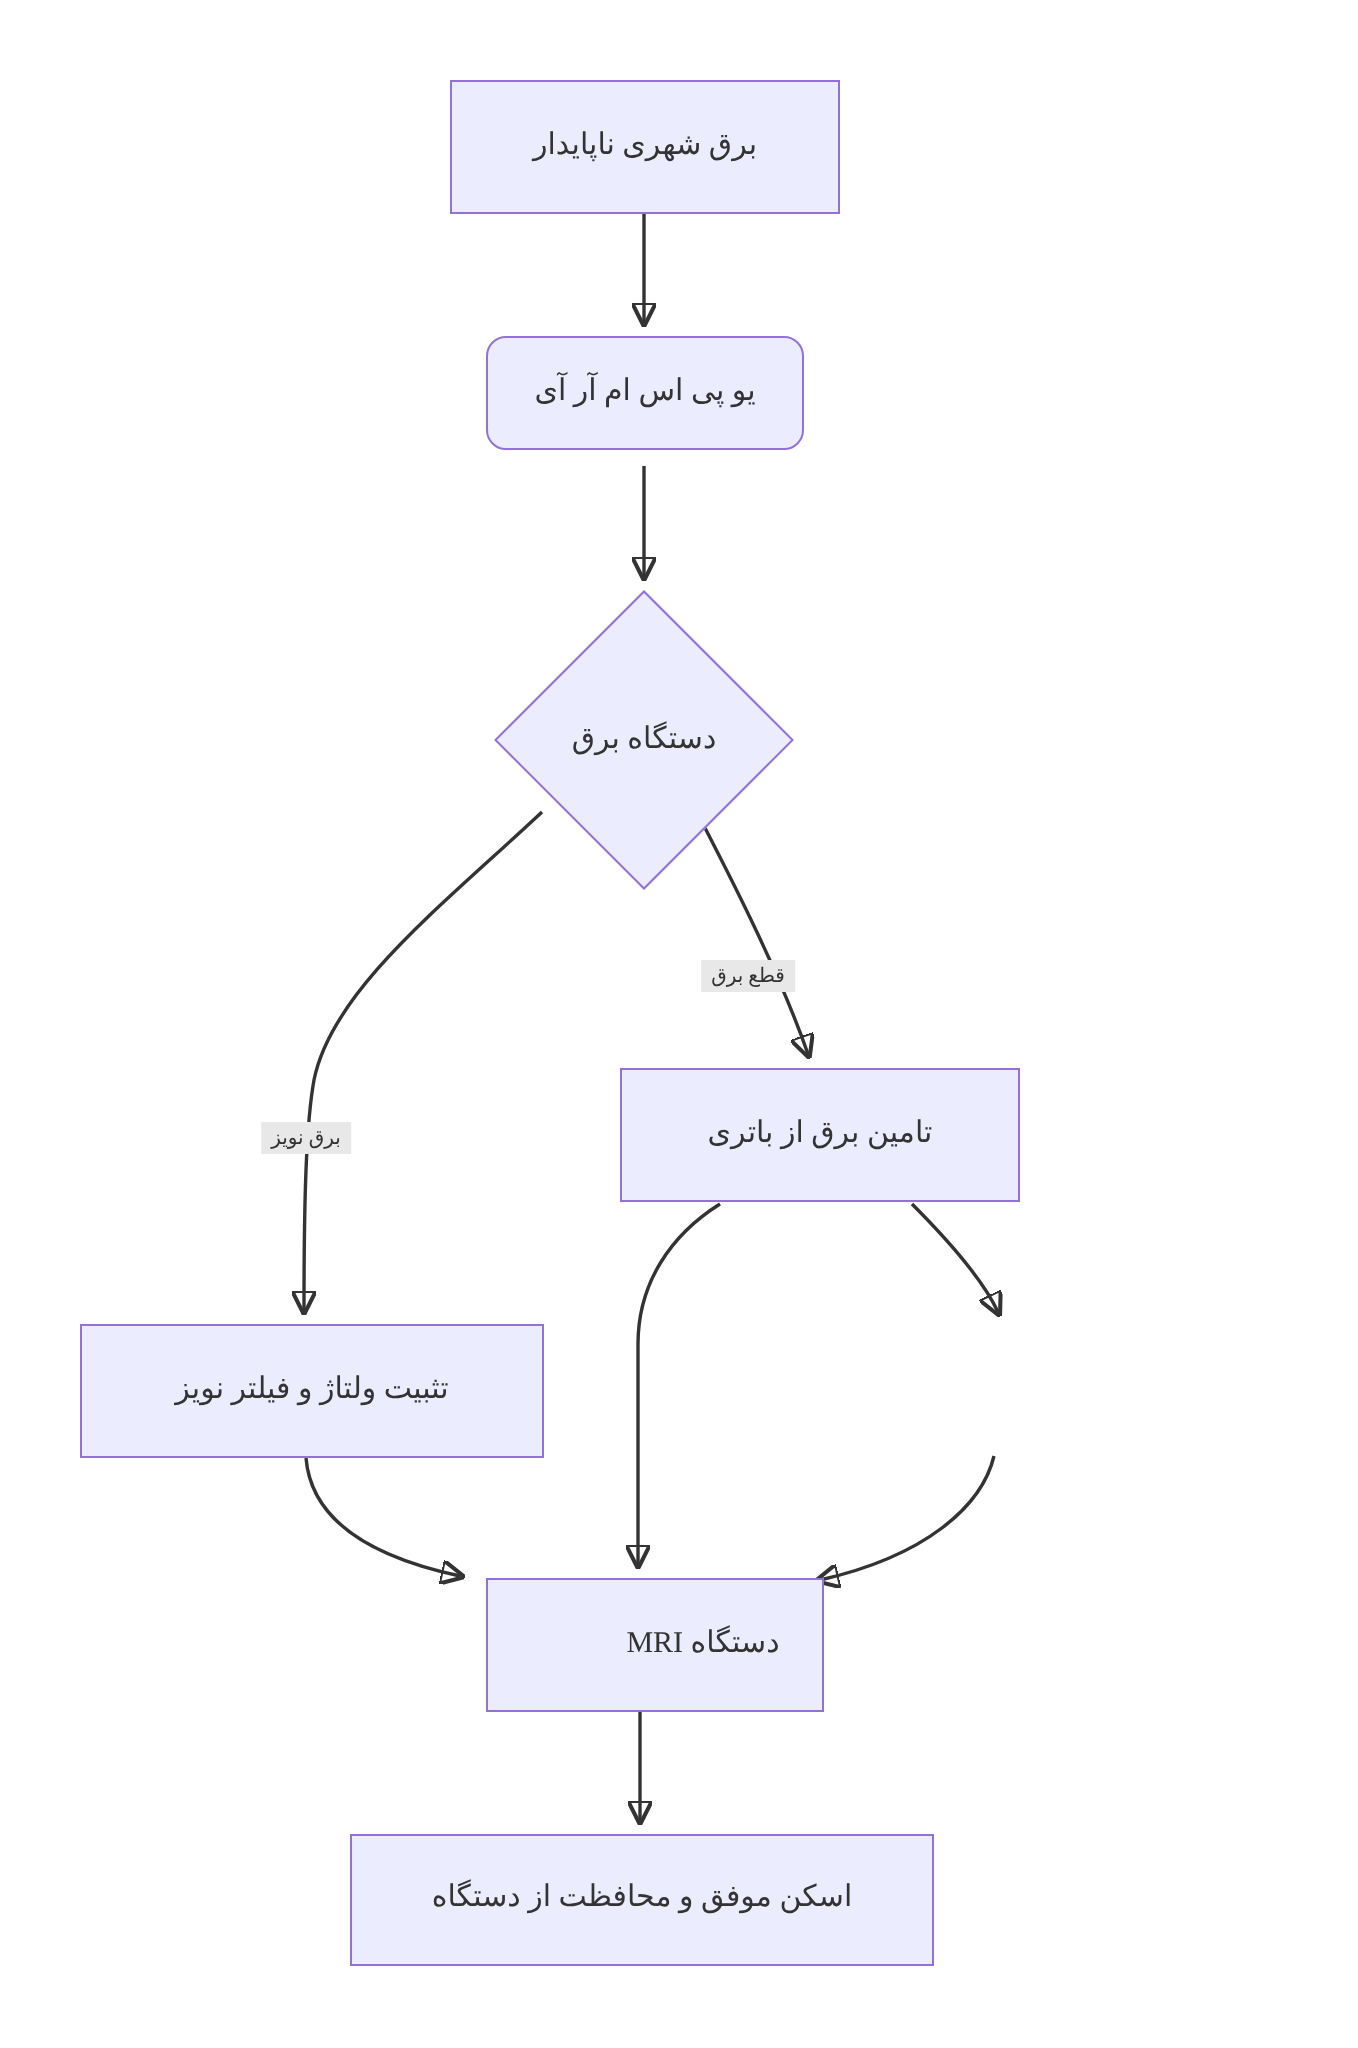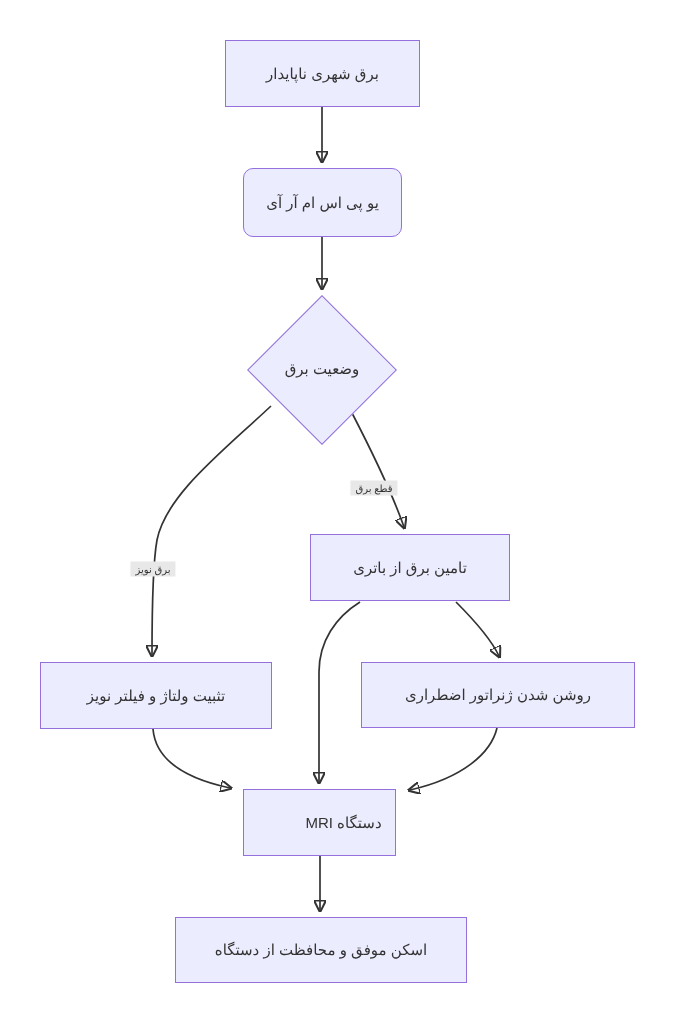--- a/index.html
+++ b/index.html
@@ -8,21 +8,21 @@
     --edge-color:#333333;
     --label-bg:#e8e8e8;
     --text-color:#333333;
     --canvas-bg:#ffffff;
   }
   html,body{margin:0;padding:0;background:var(--canvas-bg);}
   .canvas{
     position:relative;
     width:679px;height:1024px;
     background:var(--canvas-bg);
-    font-family:Liberation Sans, sans-serif;
+    font-family:Liberation Serif, serif;
     color:var(--text-color);
     overflow:hidden;
   }
   .edges{position:absolute;left:0;top:0;width:679px;height:1024px;z-index:1;}
   .edges path{stroke:var(--edge-color);stroke-width:1.7;fill:none;}
   .node{
     position:absolute;z-index:2;
     background:var(--node-fill);
     border:1.4px solid var(--node-border);
     display:flex;align-items:center;justify-content:center;
@@ -69,32 +69,31 @@
     <path d="M352,413 C367,442 390,487 404,527" marker-end="url(#arrow)"></path>
     <path d="M360,602 C336,617 319,641 319,672 L319,782" marker-end="url(#arrow)"></path>
     <path d="M456,602 C472,618 491,639 499,656" marker-end="url(#arrow)"></path>
     <path d="M153,729 C155,753 174,776 230,788" marker-end="url(#arrow)"></path>
     <path d="M497,728 C491,753 463,778 410,790" marker-end="url(#arrow)"></path>
     <path d="M320,856 L320,910" marker-end="url(#arrow)"></path>
   </svg>
 
   <div class="node" style="left:225px;top:40px;width:195px;height:67px;">برق شهری ناپایدار</div>
 
-  <div class="node rounded" style="left:243px;top:168px;width:159px;height:69px;">یو پی اس ام آر آی</div>
+  <div class="node rounded" style="left:243px;top:168px;width:159px;height:57px;">یو پی اس ام آر آی</div>
 
   <div class="diamond-shape"></div>
-  <div class="diamond-label">وضعیت برق</div>
+  <div class="diamond-label">دستگاه برق</div>
 
   <div class="edge-label" style="left:374px;top:488px;">قطع برق</div>
 
   <div class="edge-label" style="left:153px;top:569px;">برق نویز</div>
 
   <div class="node" style="left:40px;top:662px;width:232px;height:67px;">تثبیت ولتاژ و فیلتر نویز</div>
 
   <div class="node" style="left:310px;top:534px;width:200px;height:67px;">تامین برق از باتری</div>
 
-  <div class="node" style="left:361px;top:662px;width:274px;height:66px;">روشن شدن ژنراتور اضطراری</div>
 
-  <div class="node" style="left:243px;top:789px;width:153px;height:67px;padding-left:48px;">دستگاه MRI</div>
+  <div class="node" style="left:243px;top:789px;width:169px;height:67px;padding-left:48px;">دستگاه MRI</div>
 
   <div class="node" style="left:175px;top:917px;width:292px;height:66px;">اسکن موفق و محافظت از دستگاه</div>
 
 </div>
 
 </body></html>

